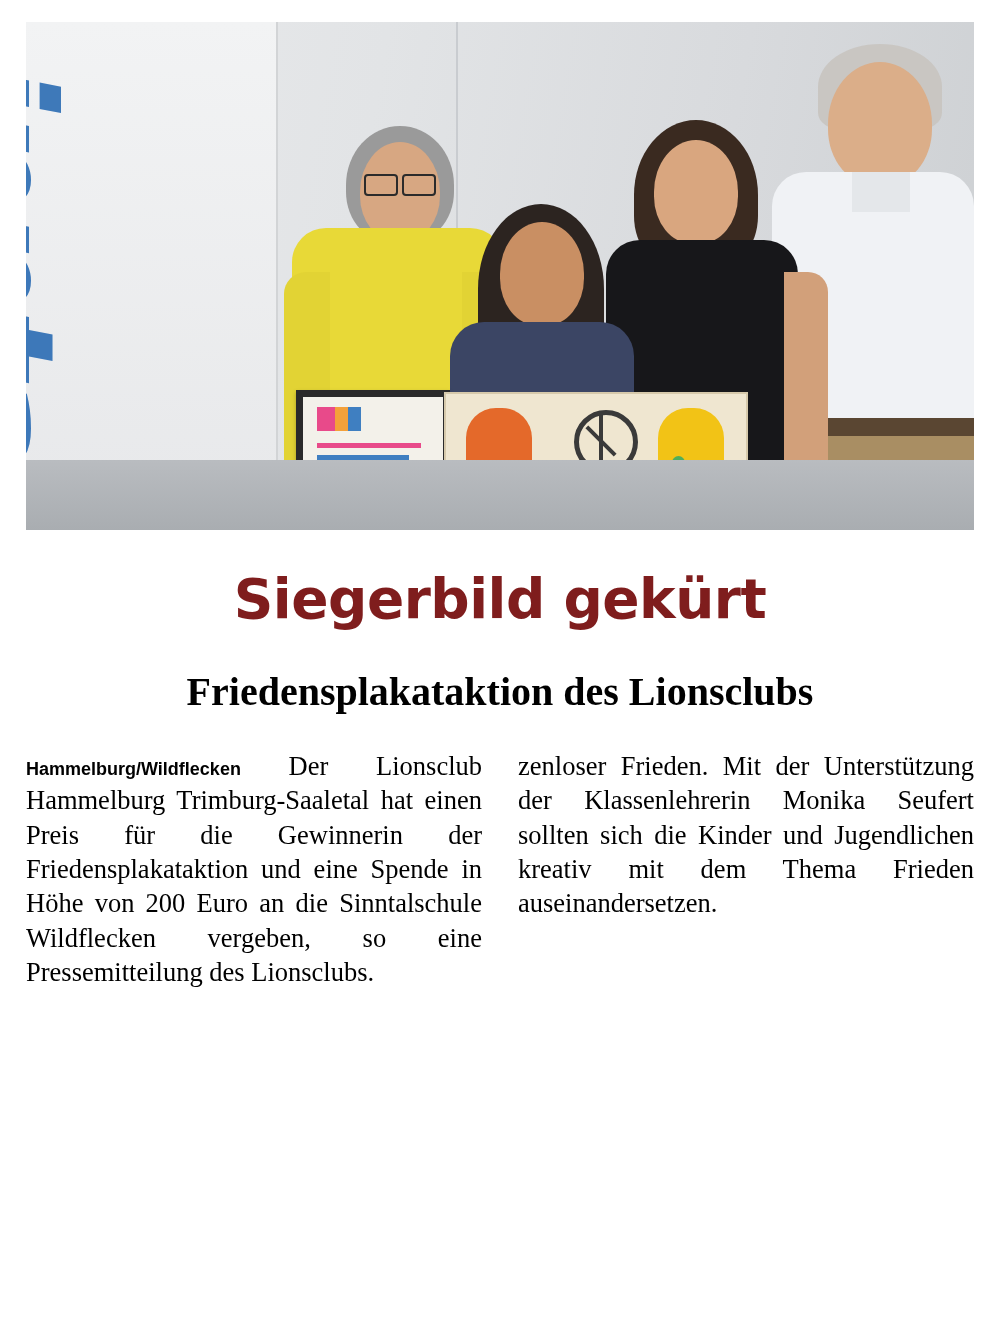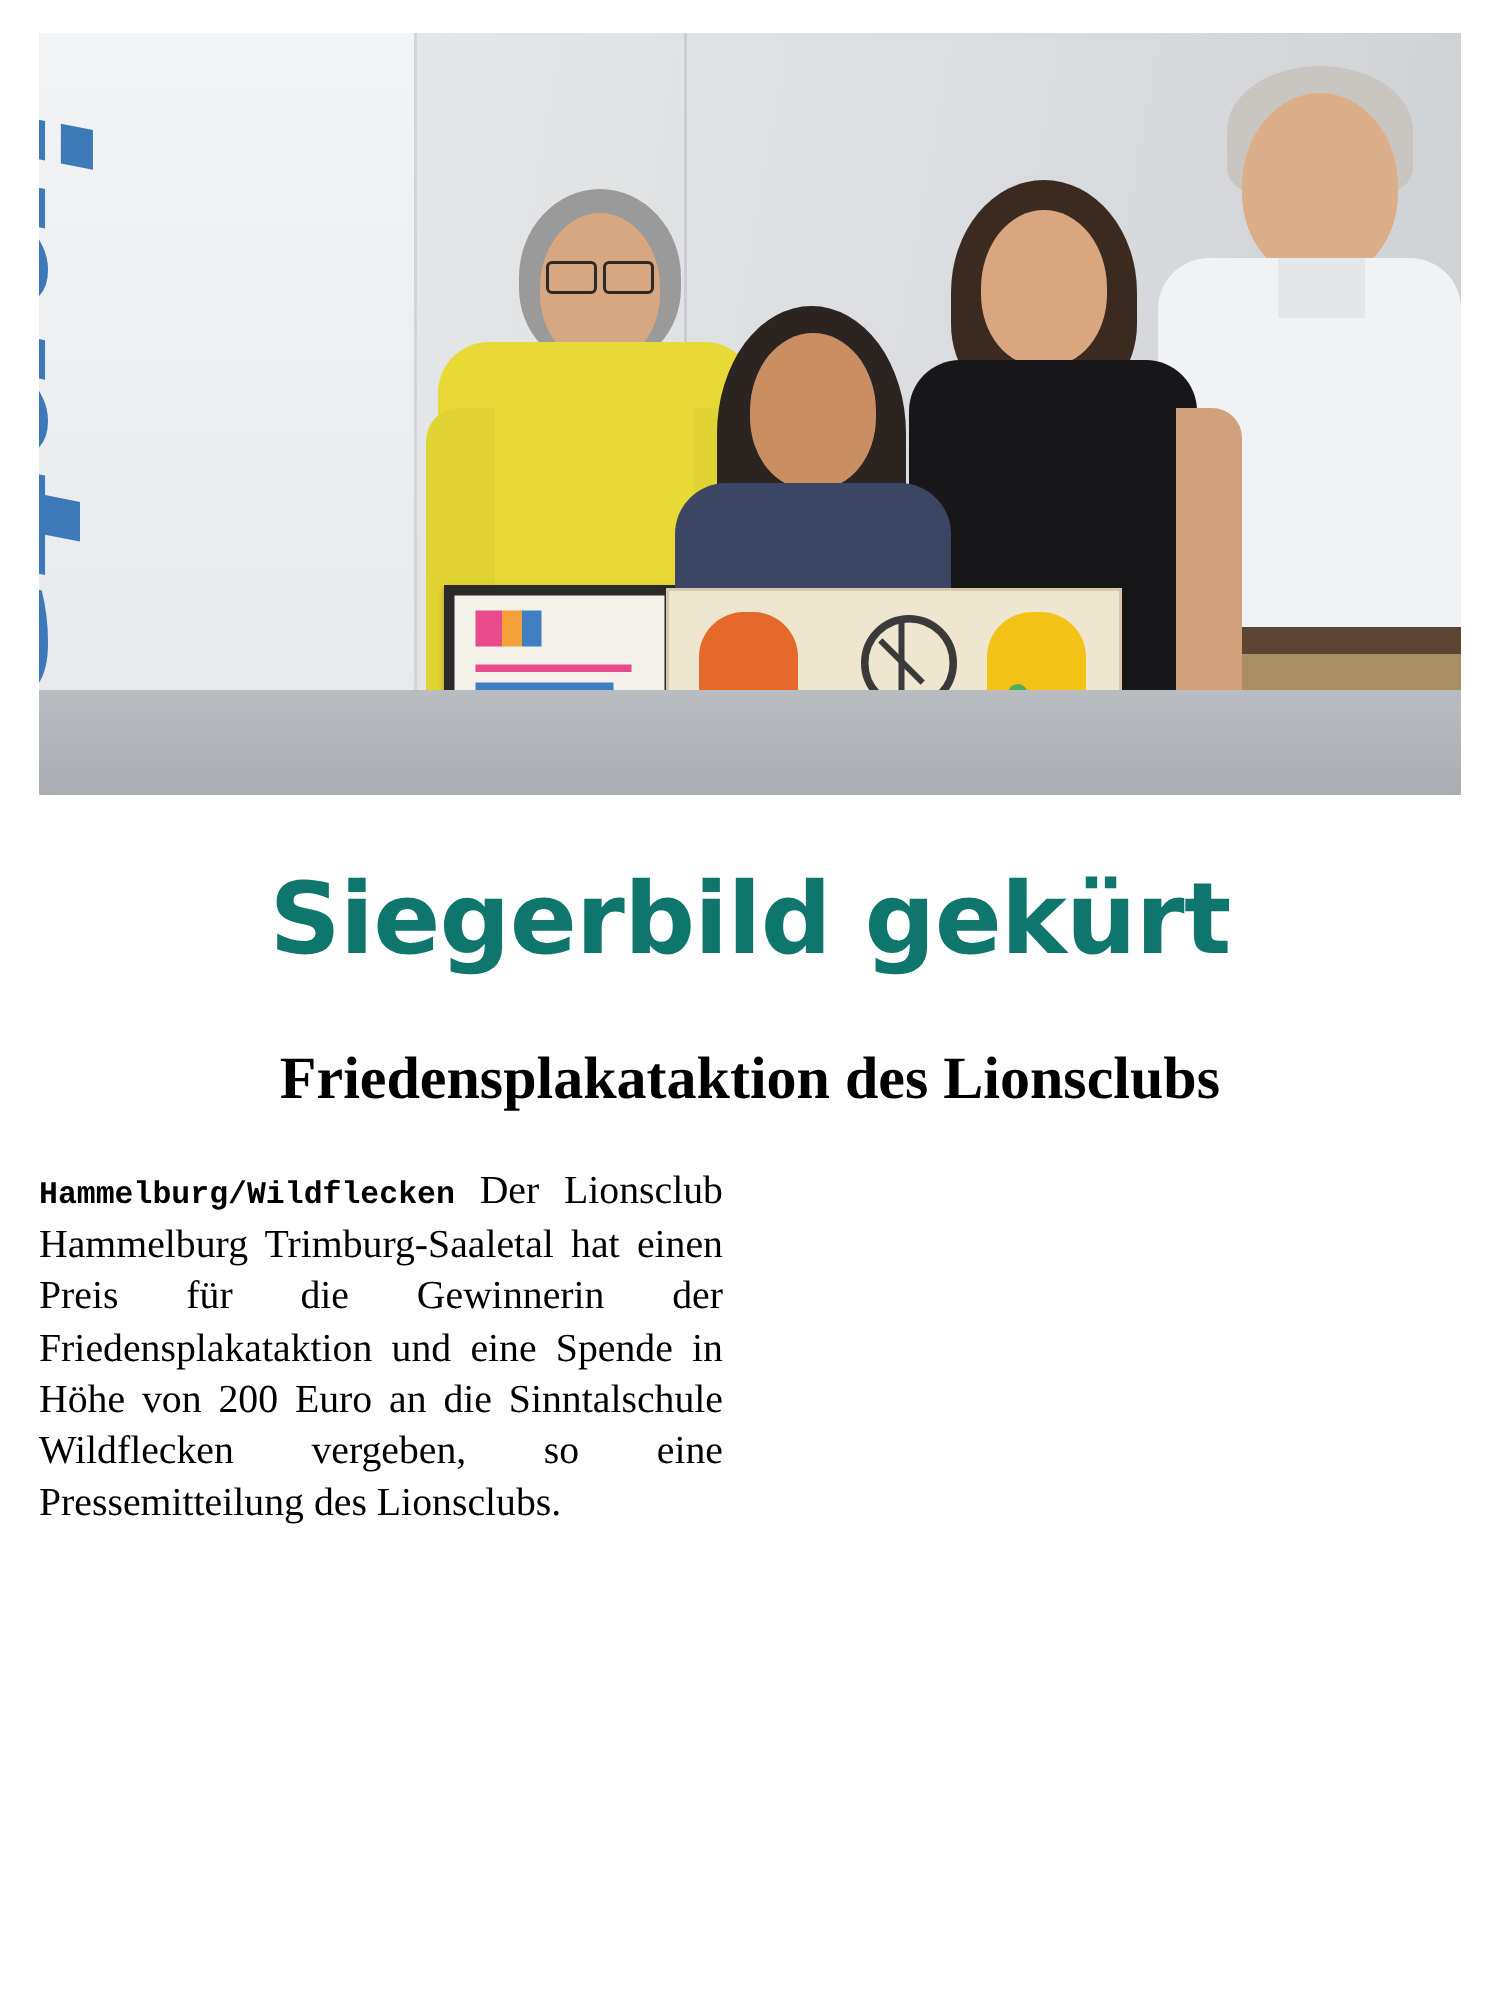--- a/index.html
+++ b/index.html
@@ -181,23 +181,23 @@
   }
   .caption .credit {
     font-size: 17px;
   }
 
   
   .headline {
     text-align: center;
     font-family: "DejaVu Sans", sans-serif;
     font-weight: 700;
-    font-size: 66px;
+    font-size: 55px;
     letter-spacing: -0.5px;
-    color: #0f766e;
+    color: #7f1d1d;
   }
   .subhead {
     margin-top: 16px;
     text-align: center;
     font-family: "Liberation Serif", serif;
     font-size: 40px;
     color: #000;
   }
 
   
@@ -212,23 +212,23 @@
     font-family: "Liberation Serif", serif;
     font-size: 26.5px;
     line-height: 1.30;
     text-align: justify;
     text-align-last: left;
     hyphens: manual;
   }
   .col p { margin: 0; }
   .col p + p { text-indent: 28px; }
   .dateline {
-    font-family: Liberation Mono, monospace;
+    font-family: Liberation Sans, sans-serif;
     font-weight: 700;
-    font-size: 21px;
+    font-size: 18px;
   }
 </style>
 </head>
 <body>
 
 <div class="page">
 
   <div class="photo-wrap">
     <div class="photo">
       <div class="wall"></div>
@@ -314,16 +314,17 @@
   <h2 class="subhead">Friedensplakataktion des Lionsclubs</h2>
 
   <div class="columns">
     <div class="col">
       <p>
         <span class="dateline">Hammelburg/Wildflecken</span>
         <span>Der Lionsclub Hammelburg Trimburg-Saaletal hat einen Preis für die Gewinnerin der Friedensplakataktion und eine Spende in Höhe von 200 Euro an die Sinntalschule Wildflecken vergeben, so eine Pressemitteilung des Lionsclubs.</span>
       </p>
     </div>
     <div class="col">
+      <p>zenloser Frieden. Mit der Unterstützung der Klassenlehrerin Monika Seufert sollten sich die Kinder und Jugendlichen kreativ mit dem Thema Frieden auseinandersetzen.</p>
     </div>
   </div>
 
 </div>
 
 </body></html>

